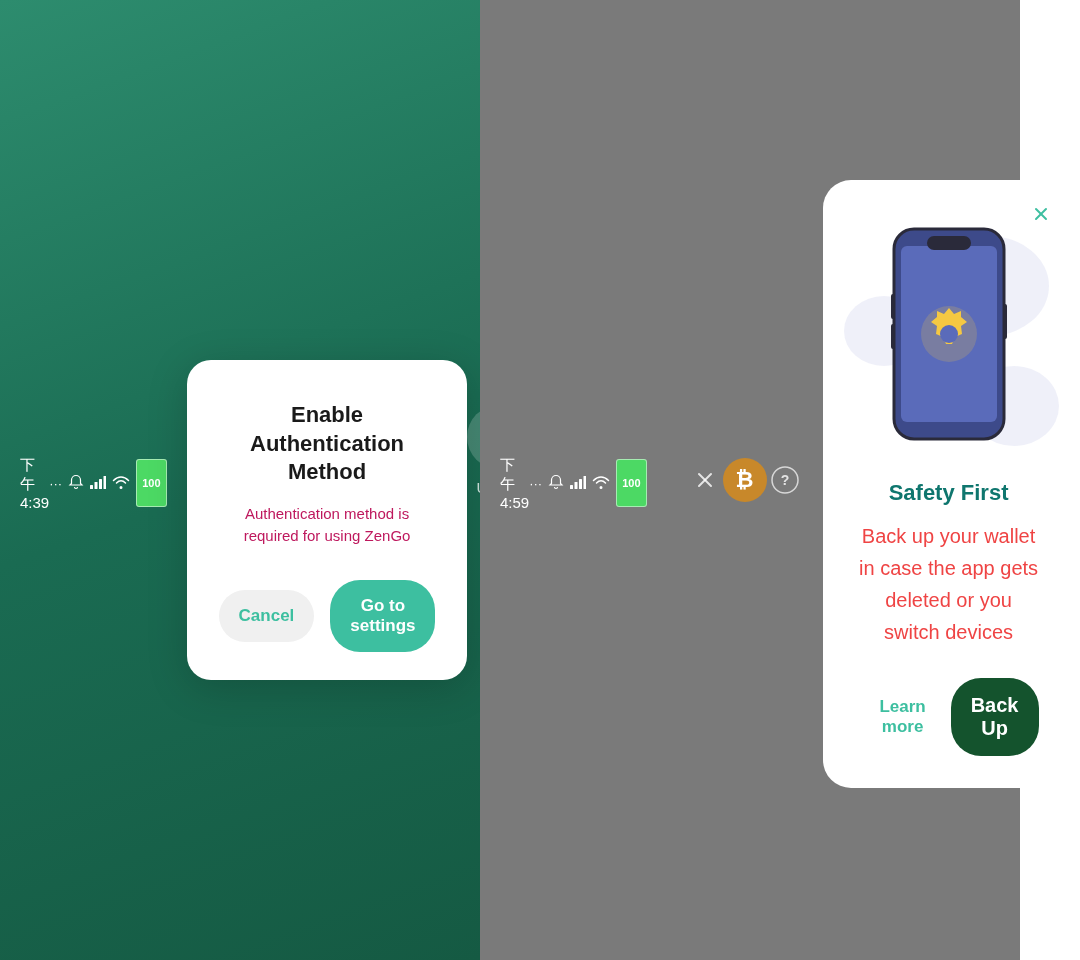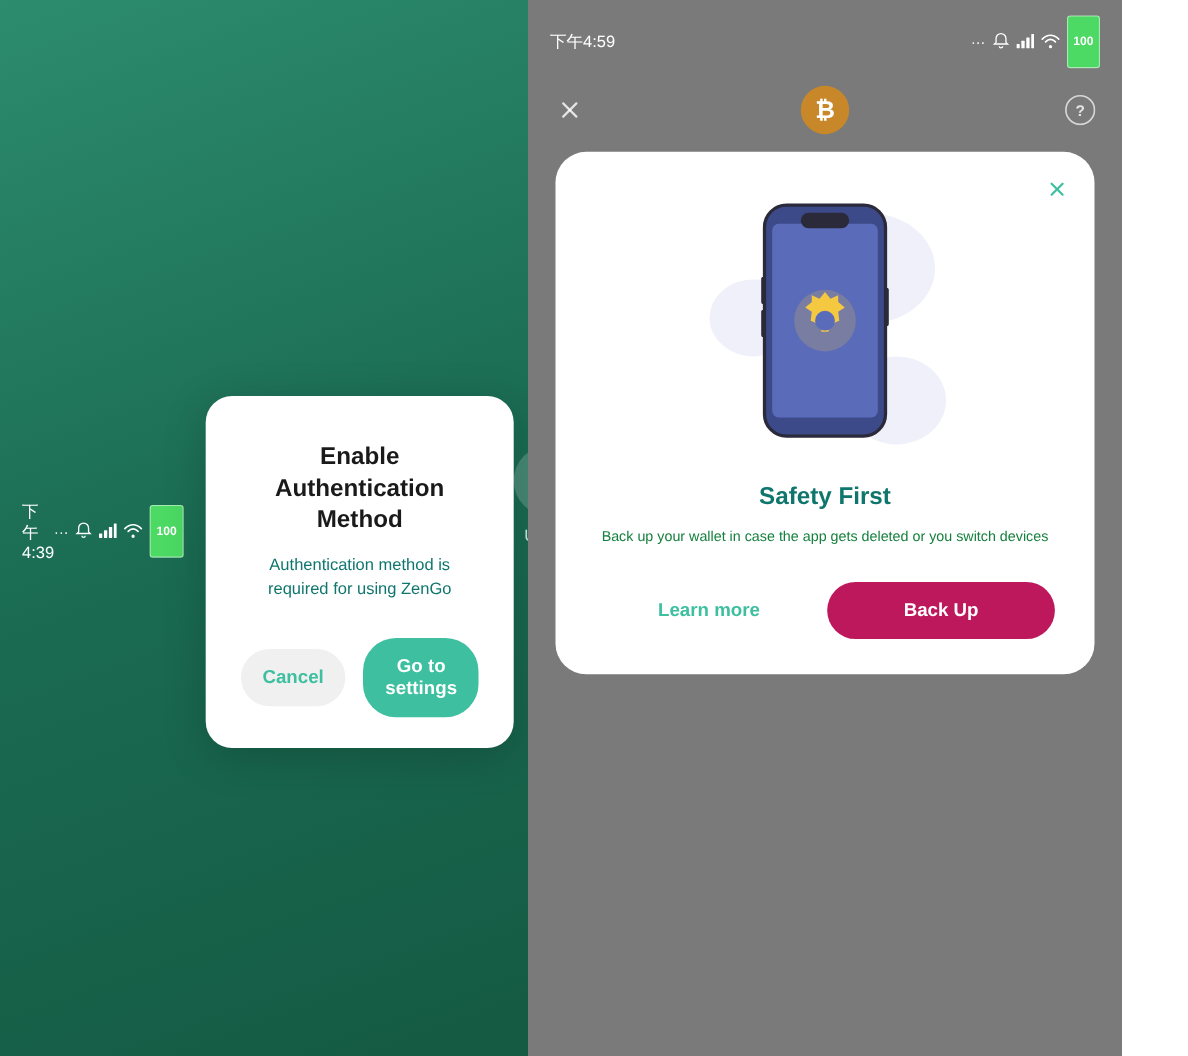--- a/index.html
+++ b/index.html
@@ -54,21 +54,21 @@
     .dialog-title {
       font-size: 22px;
       font-weight: 700;
       color: #1a1a1a;
       margin-bottom: 16px;
       line-height: 1.3;
     }
 
     .dialog-desc {
       font-size: 15px;
-      color: #0f766e;
+      color: #be185d;
       line-height: 1.5;
       margin-bottom: 32px;
     }
 
     .dialog-buttons {
       display: flex;
       gap: 16px;
       justify-content: center;
       align-items: center;
     }
@@ -119,21 +119,21 @@
       color: rgba(255,255,255,0.75);
       font-size: 15px;
     }
 
     
     .right-panel {
       width: 540px;
       height: 960px;
       background: #888;
       display: flex;
-      flex-direction: column;
+      flex-direction: row;
       align-items: center;
       position: relative;
     }
 
     .right-bg {
       position: absolute;
       inset: 0;
       background: #7a7a7a;
     }
 
@@ -261,22 +261,22 @@
     }
 
     .safety-title {
       font-size: 22px;
       font-weight: 700;
       color: #0f766e;
       margin-bottom: 14px;
     }
 
     .safety-desc {
-      font-size: 13px;
-      color: #15803d;
+      font-size: 20px;
+      color: #ef4444;
       line-height: 1.6;
       margin-bottom: 30px;
     }
 
     .safety-buttons {
       display: flex;
       gap: 4px;
       justify-content: center;
       align-items: center;
     }
@@ -291,23 +291,23 @@
       font-size: 17px;
       font-weight: 600;
       cursor: pointer;
     }
 
     .btn-backup {
       flex: 1;
       padding: 16px 20px;
       border-radius: 30px;
       border: none;
-      background: #be185d;
-      color: white;
-      font-size: 17px;
+      background: #14532d;
+      color: white;
+      font-size: 20px;
       font-weight: 700;
       cursor: pointer;
     }
 
     .battery-icon {
       display: inline-flex;
       align-items: center;
       background: #4cd964;
       color: white;
       font-size: 11px;

